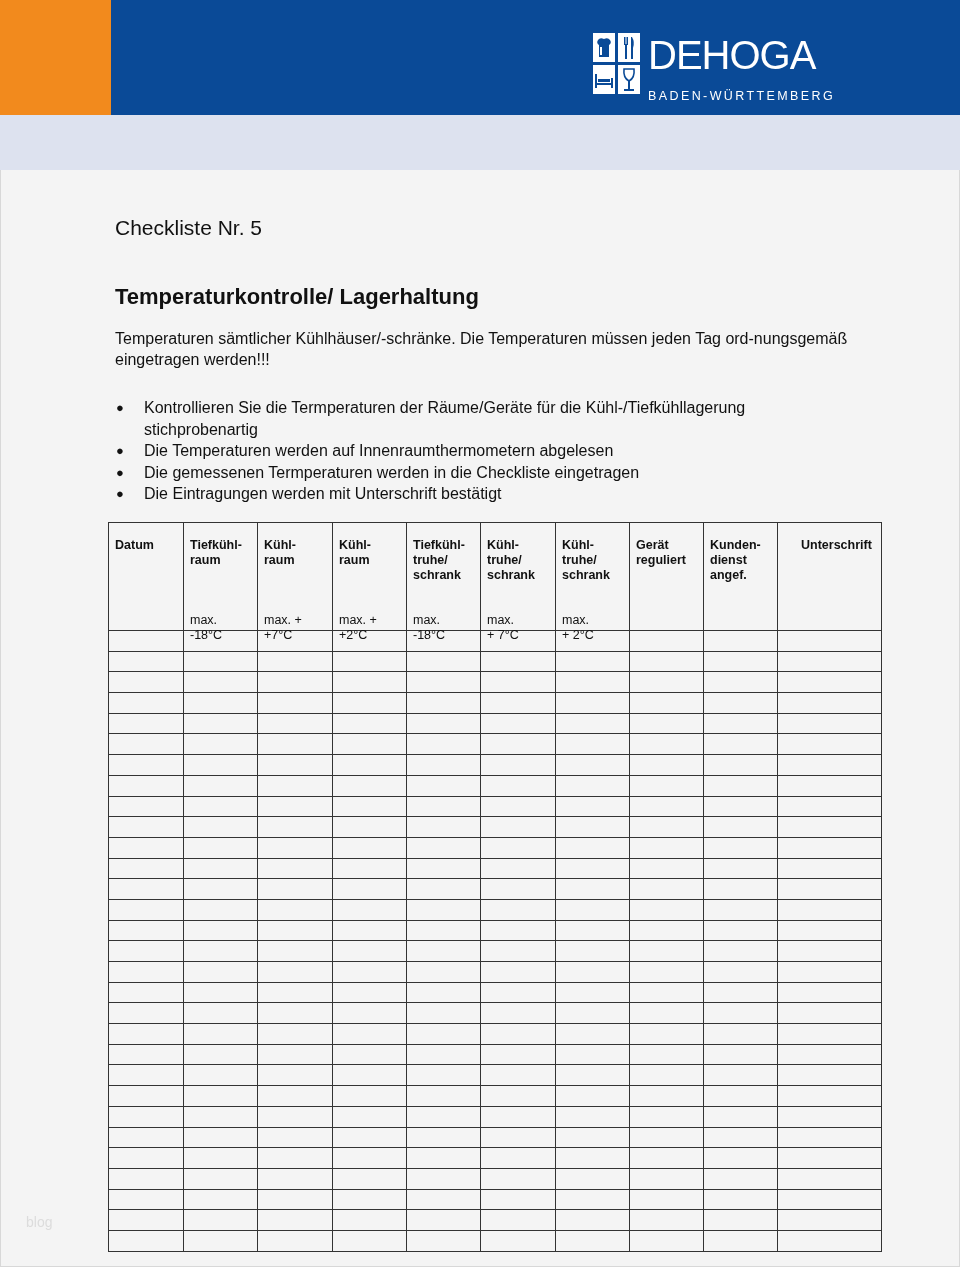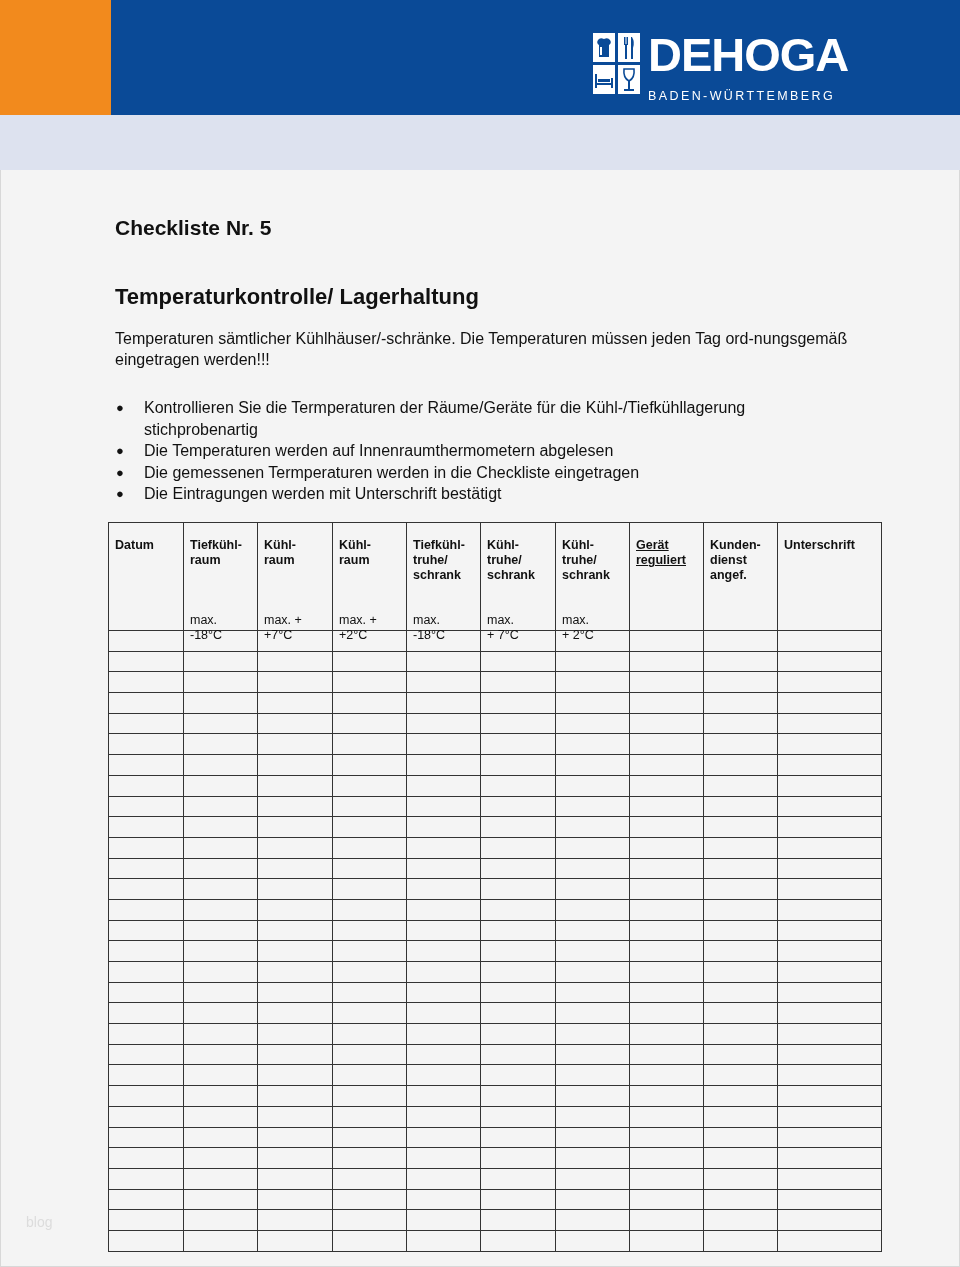--- a/index.html
+++ b/index.html
@@ -8,24 +8,24 @@
     background: #f4f4f4; font-family: "Liberation Sans", sans-serif; color: #111;
   }
   .page-frame { position: absolute; left: 0; top: 0; width: 958px; height: 1265px; border: 1px solid #d8d8d8; }
   .orange-block { position: absolute; left: 0; top: 0; width: 111px; height: 115px; background: #f28a1d; }
   .blue-band { position: absolute; left: 111px; top: 0; width: 849px; height: 115px; background: #0a4a97; }
   .light-band { position: absolute; left: 0; top: 115px; width: 960px; height: 55px; background: #dde2ef; }
   .logo { position: absolute; left: 593px; top: 33px; height: 62px; display: flex; align-items: flex-start; }
   .logo-icons { display: grid; grid-template-columns: 22px 22px; grid-template-rows: 29px 29px; gap: 3px 3px; }
   .logo-icon { background: #fff; display: flex; align-items: center; justify-content: center; color: #0a4a97; font-size: 16px; font-weight: bold; line-height: 1; }
   .logo-text { margin-left: 8px; color: #fff; }
-  .logo-main { font-size: 47px; line-height: 44px; letter-spacing: -1px; font-weight: bold; }
+  .logo-main { font-size: 40px; line-height: 44px; letter-spacing: -1px; font-weight: normal; }
   .logo-sub { font-size: 12.5px; letter-spacing: 2.4px; margin-top: 12px; }
 
-  .title { position: absolute; left: 115px; top: 216px; font-size: 21px; font-weight: bold; }
+  .title { position: absolute; left: 115px; top: 216px; font-size: 21px; font-weight: normal; }
   .subtitle { position: absolute; left: 115px; top: 284px; font-size: 22px; font-weight: bold; }
   .intro { position: absolute; left: 115px; top: 328px; width: 740px; font-size: 16px; line-height: 21px; }
   .bullets { position: absolute; left: 115px; top: 397px; width: 740px; margin: 0; padding: 0; list-style: none; font-size: 16px; line-height: 21.5px; }
   .bullets li { position: relative; padding-left: 29px; }
   .bullets li .dot { position: absolute; left: 1px; top: 0; font-size: 13px; }
 
   table.log { position: absolute; left: 108px; top: 522px; border-collapse: collapse; table-layout: fixed; width: 773px; }
   table.log td, table.log th { border: 1.5px solid #333; padding: 0; }
   table.log th { vertical-align: top; text-align: left; font-size: 12.5px; font-weight: bold; line-height: 15px; padding: 15px 0 0 6px; height: 92px; position: relative; }
   table.log th .limit { position: absolute; left: 6px; top: 90px; font-weight: normal; font-size: 12.5px; line-height: 15px; }
@@ -120,26 +120,26 @@
 schrank</span><span class="limit" style="white-space: pre-line;">max.
 -18°C</span></th>
         <th><span style="white-space: pre-line;">Kühl-
 truhe/
 schrank</span><span class="limit" style="white-space: pre-line;">max.
 + 7°C</span></th>
         <th><span style="white-space: pre-line;">Kühl-
 truhe/
 schrank</span><span class="limit" style="white-space: pre-line;">max.
 + 2°C</span></th>
-        <th><span style="white-space: pre-line; text-decoration: underline;">Gerät
+        <th><span style="white-space: pre-line;">Gerät
 reguliert</span></th>
         <th><span style="white-space: pre-line;">Kunden-
 dienst
 angef.</span></th>
-        <th><span style="white-space: pre-line;">Unterschrift</span></th>
+        <th><span style="white-space: pre-line; margin-left: 17px;">Unterschrift</span></th>
       </tr>
   </thead>
   <tbody id="log-body">
       <tr>
         <td></td>
         <td></td>
         <td></td>
         <td></td>
         <td></td>
         <td></td>

